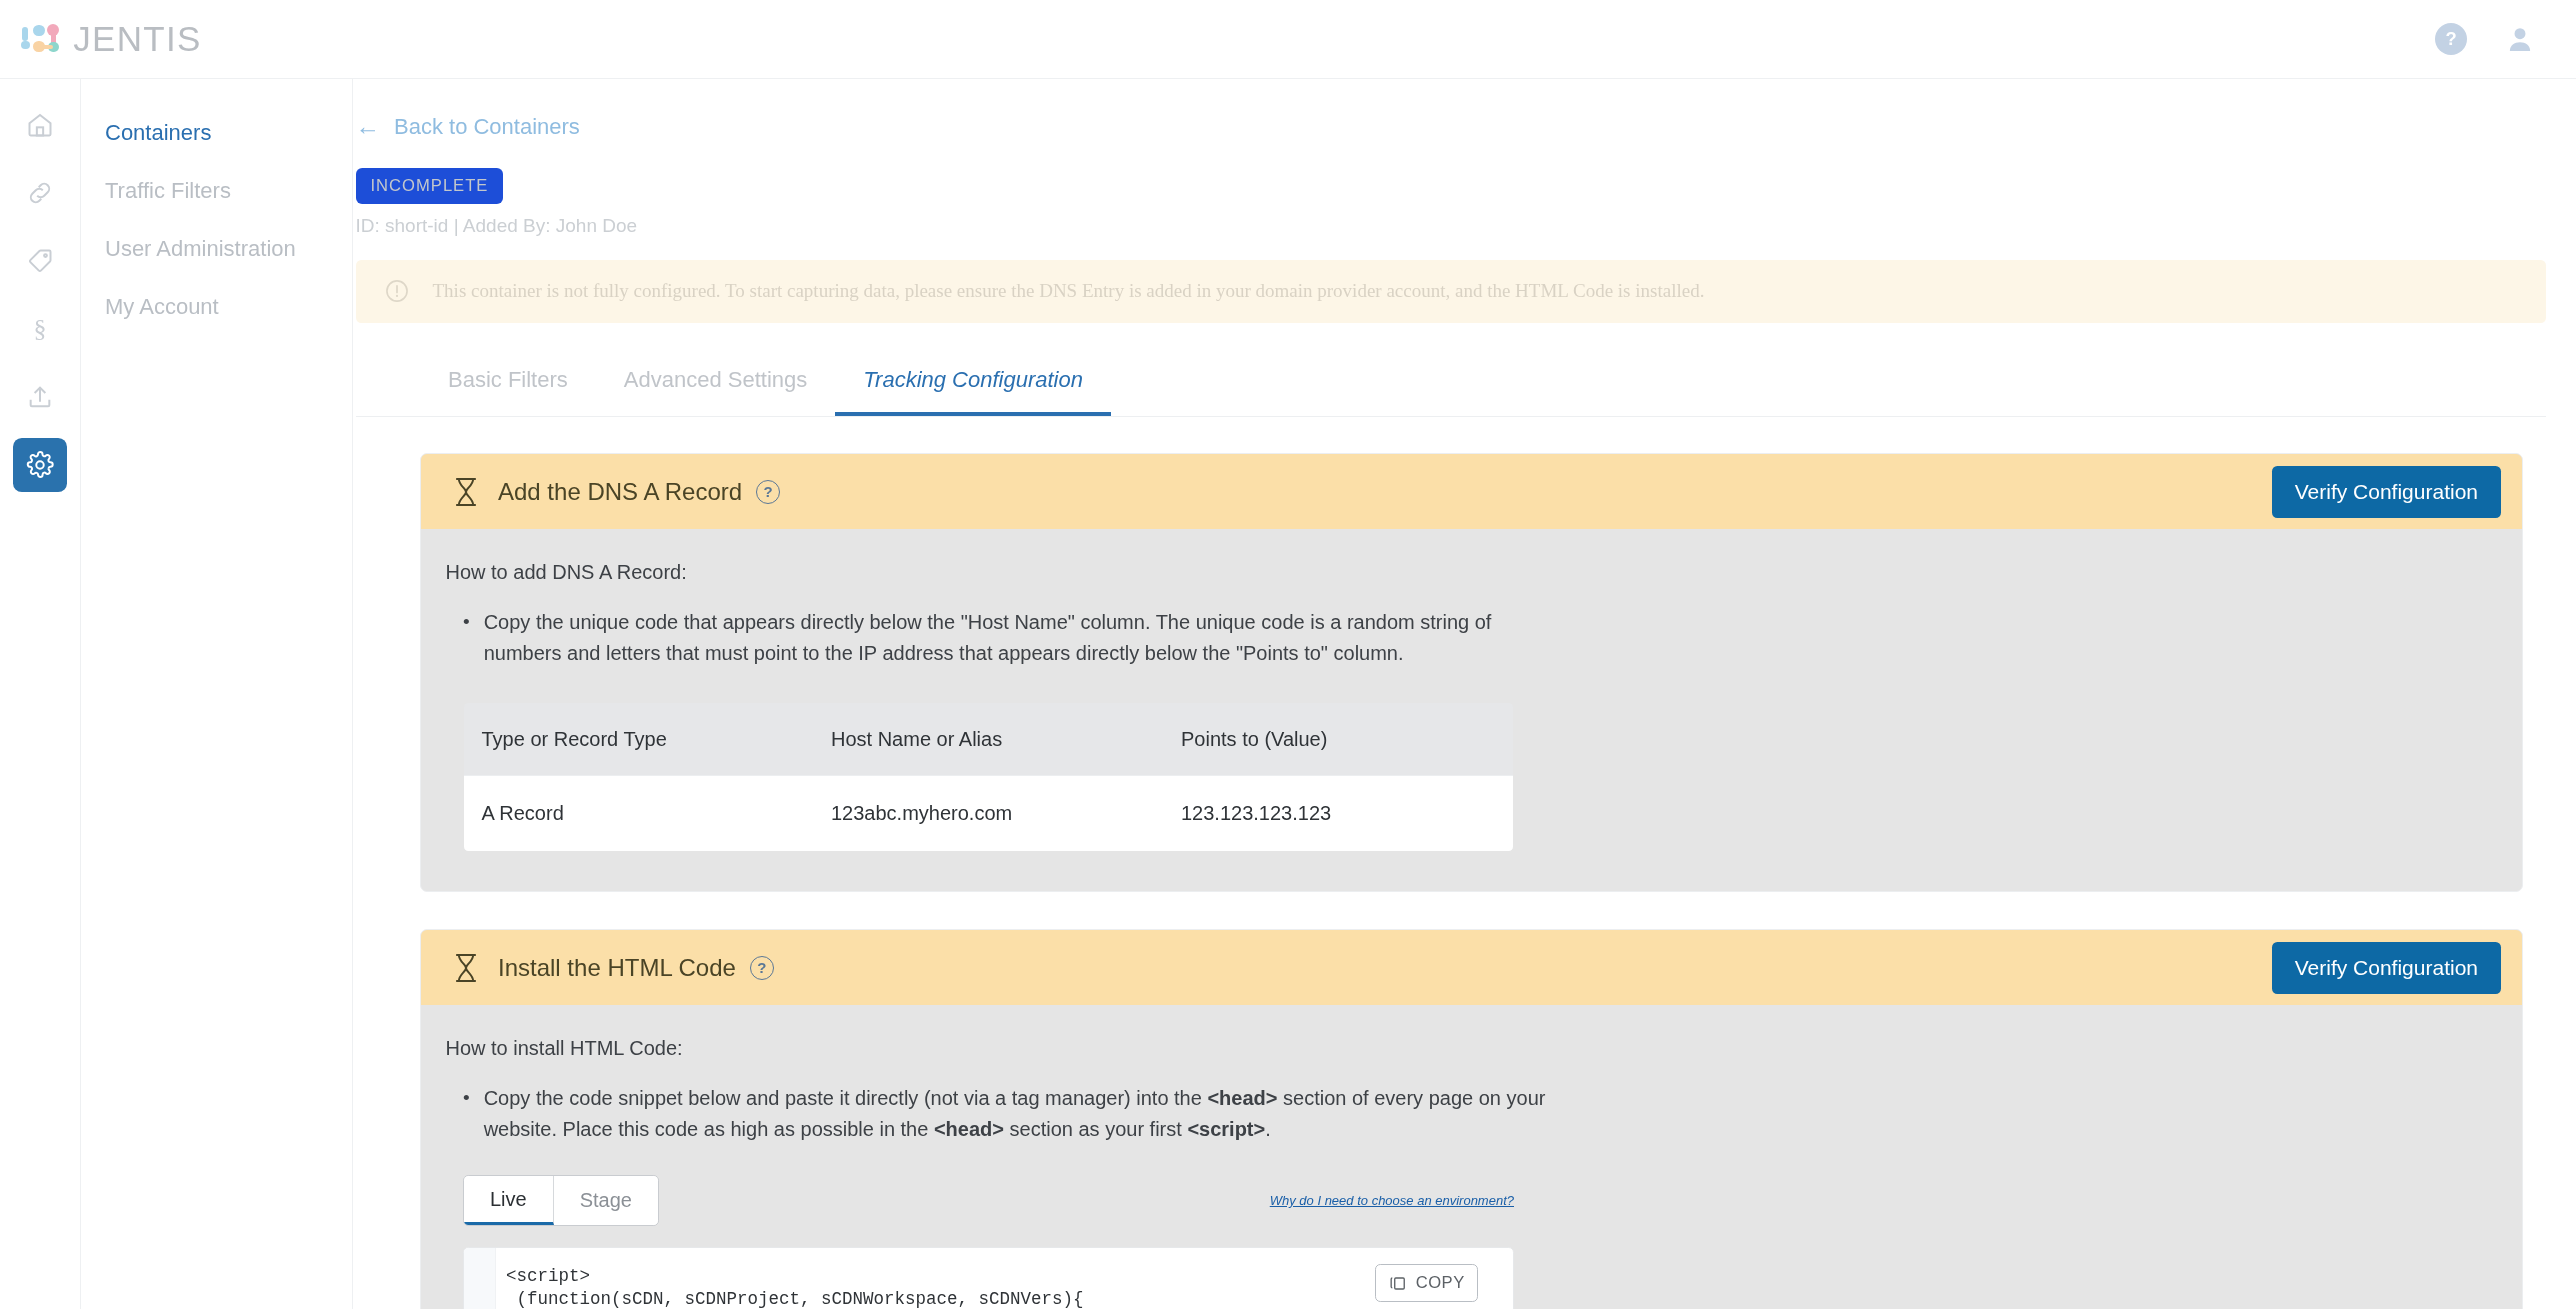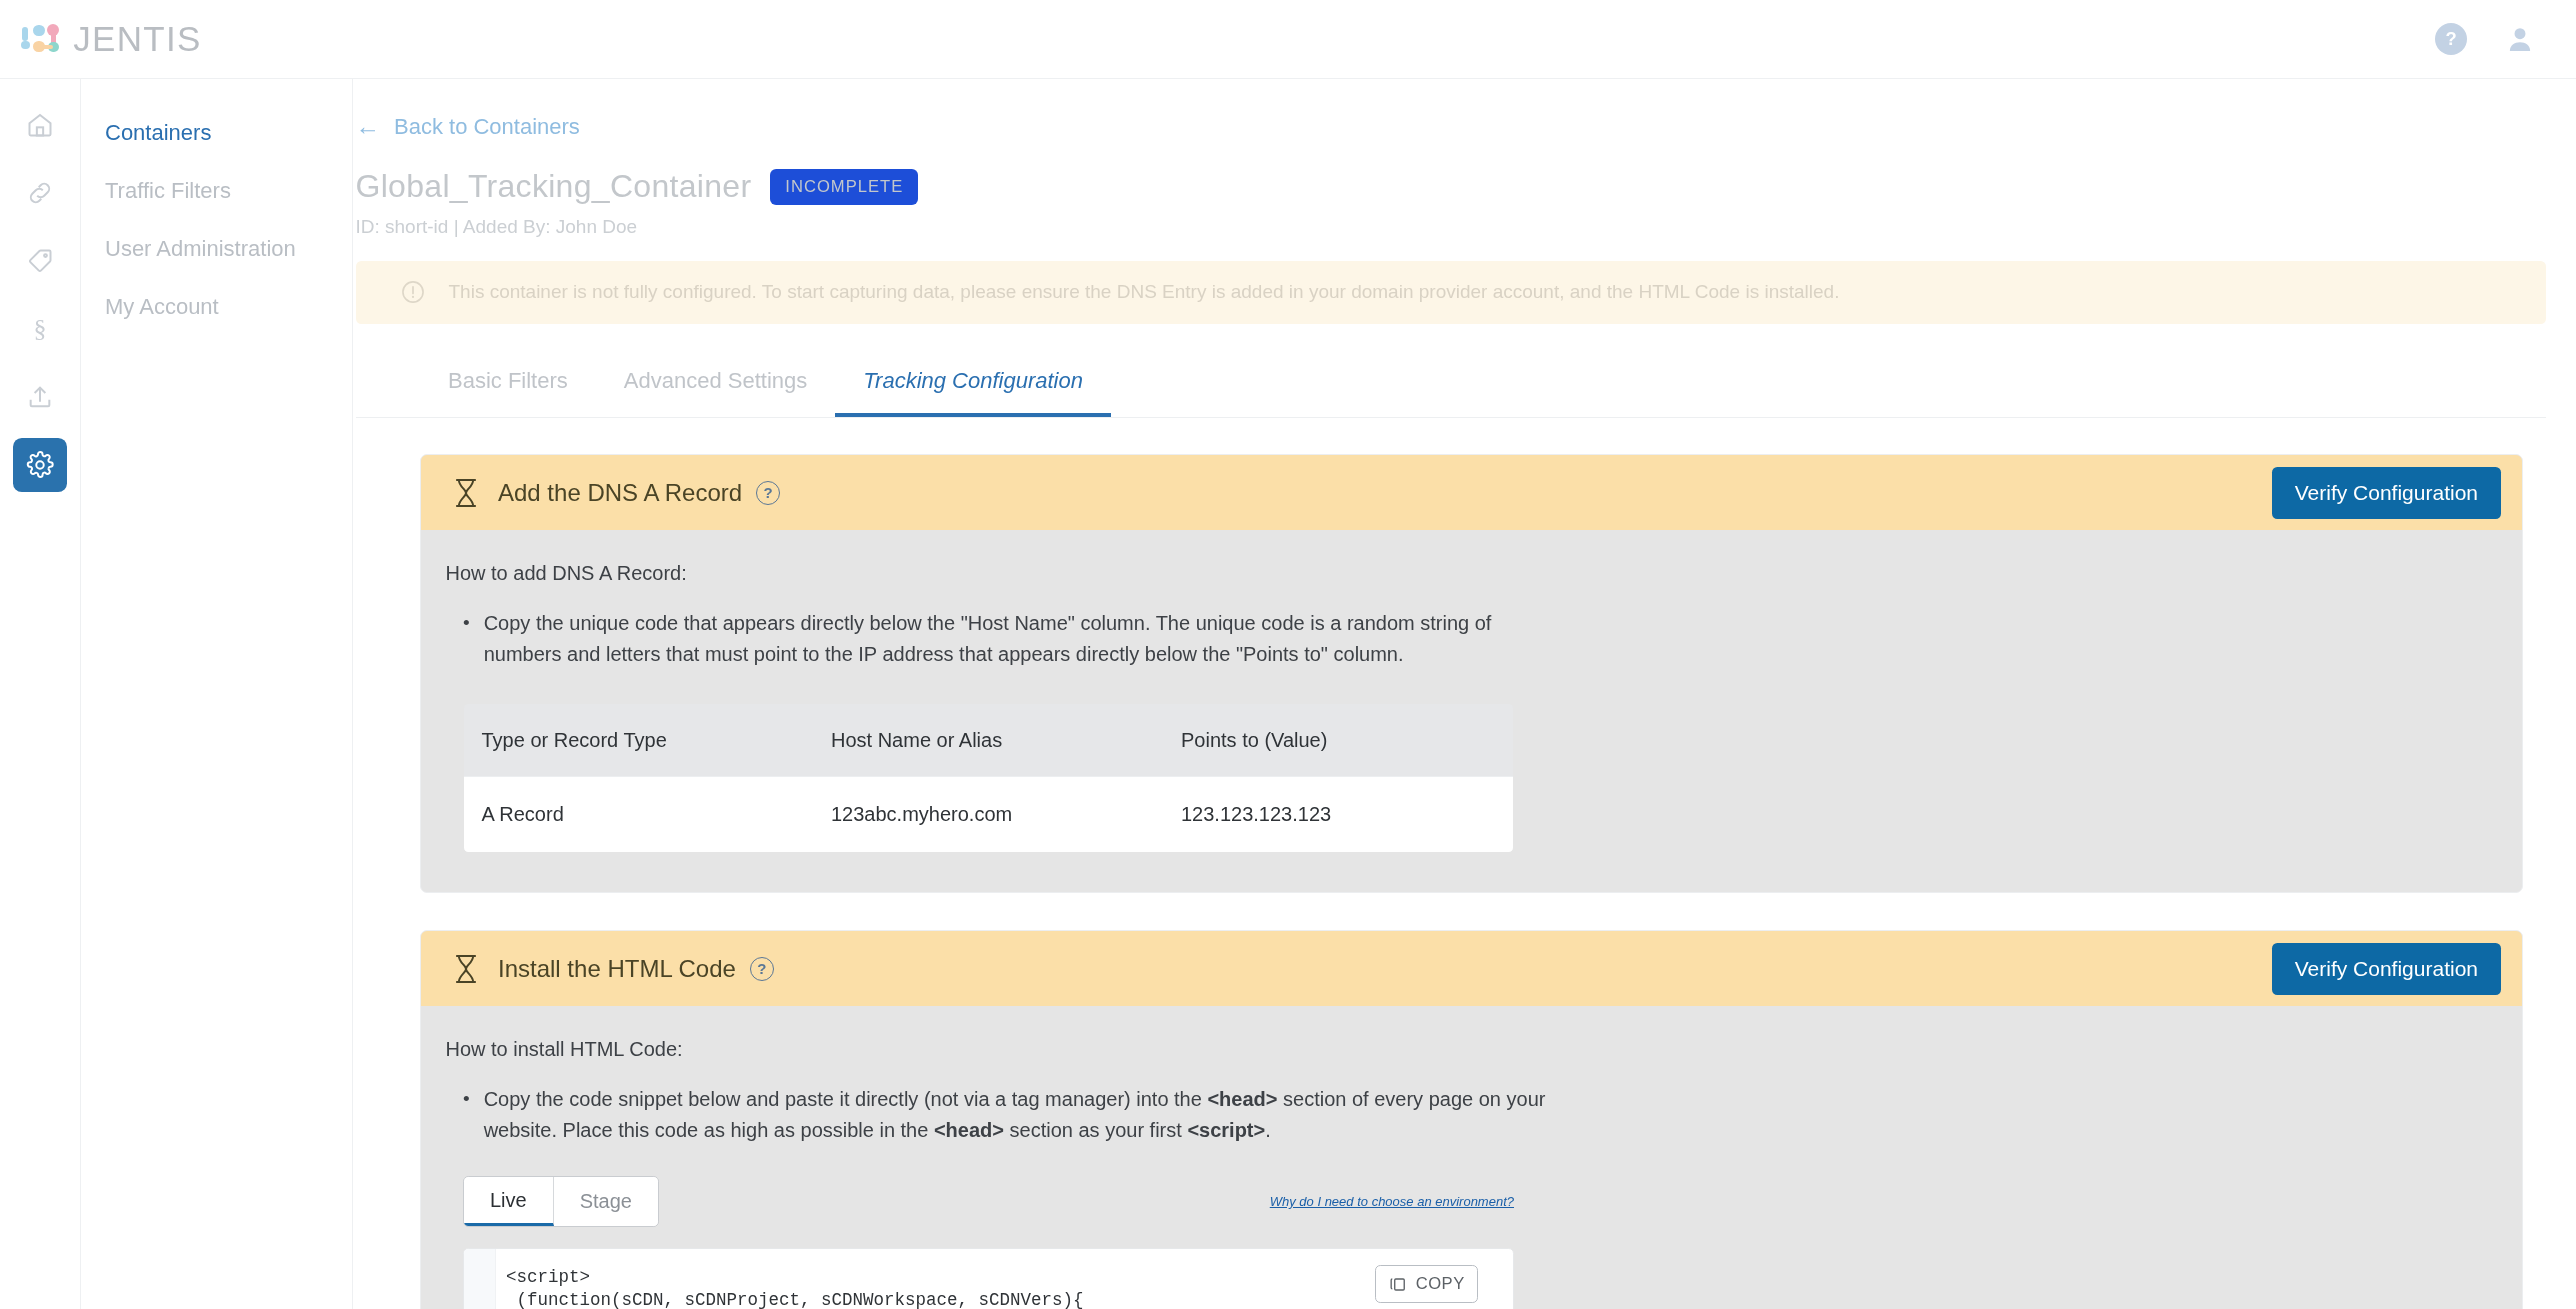--- a/index.html
+++ b/index.html
@@ -75,21 +75,21 @@
   .status-badge {
     background: #1d4ed8; color: #c3c7cb; font-size: 16.6px; letter-spacing: 1px;
     padding: 8px 15px; border-radius: 6.1px;
   }
   .page-sub { font-size: 19px; color: #cbcfd3; margin: 10.5px 0 0 3.5px; }
 
   
   .alert {
     margin: 23px 0 0 3.5px; width: 2190px; height: 63px;
     background: #fdf6e7; border-radius: 5.3px;
-    display: flex; align-items: center; padding-left: 44px; gap: 23px;
+    display: flex; align-items: center; padding-left: 28px; gap: 23px; font-family: Liberation Serif, serif;
   }
   .alert-icon { width: 26px; height: 26px; flex: none; }
   .alert-text { font-size: 19px; color: #d9d2c4; }
 
   
   .tabs { display: flex; gap: 0; margin: 44px 0 0 68px; }
   .tab {
     font-size: 22px; color: #c0c4c9; padding: 0 28px 23px 28px; cursor: pointer;
     position: relative;
   }
@@ -261,21 +261,20 @@
 </div>
 
 <div class="main">
 
   <div class="back-link">
     <span class="back-arrow">←</span>
     <span>Back to Containers</span>
   </div>
 
   <div class="page-title-row">
-    <div class="page-title">Global_Tracking_Container</div>
     <div class="status-badge">INCOMPLETE</div>
   </div>
   <div class="page-sub">ID: short-id  |  Added By: John Doe</div>
 
   <div class="alert">
     <svg class="alert-icon" viewBox="0 0 24 24">
       <circle cx="12" cy="12" r="9.3" fill="none" stroke="#ded7c8" stroke-width="1.5"></circle>
       <path d="M12 7.2v6.1" stroke="#ded7c8" stroke-width="1.6" stroke-linecap="round"></path>
       <circle cx="12" cy="16.5" r="1" fill="#ded7c8"></circle>
     </svg>

